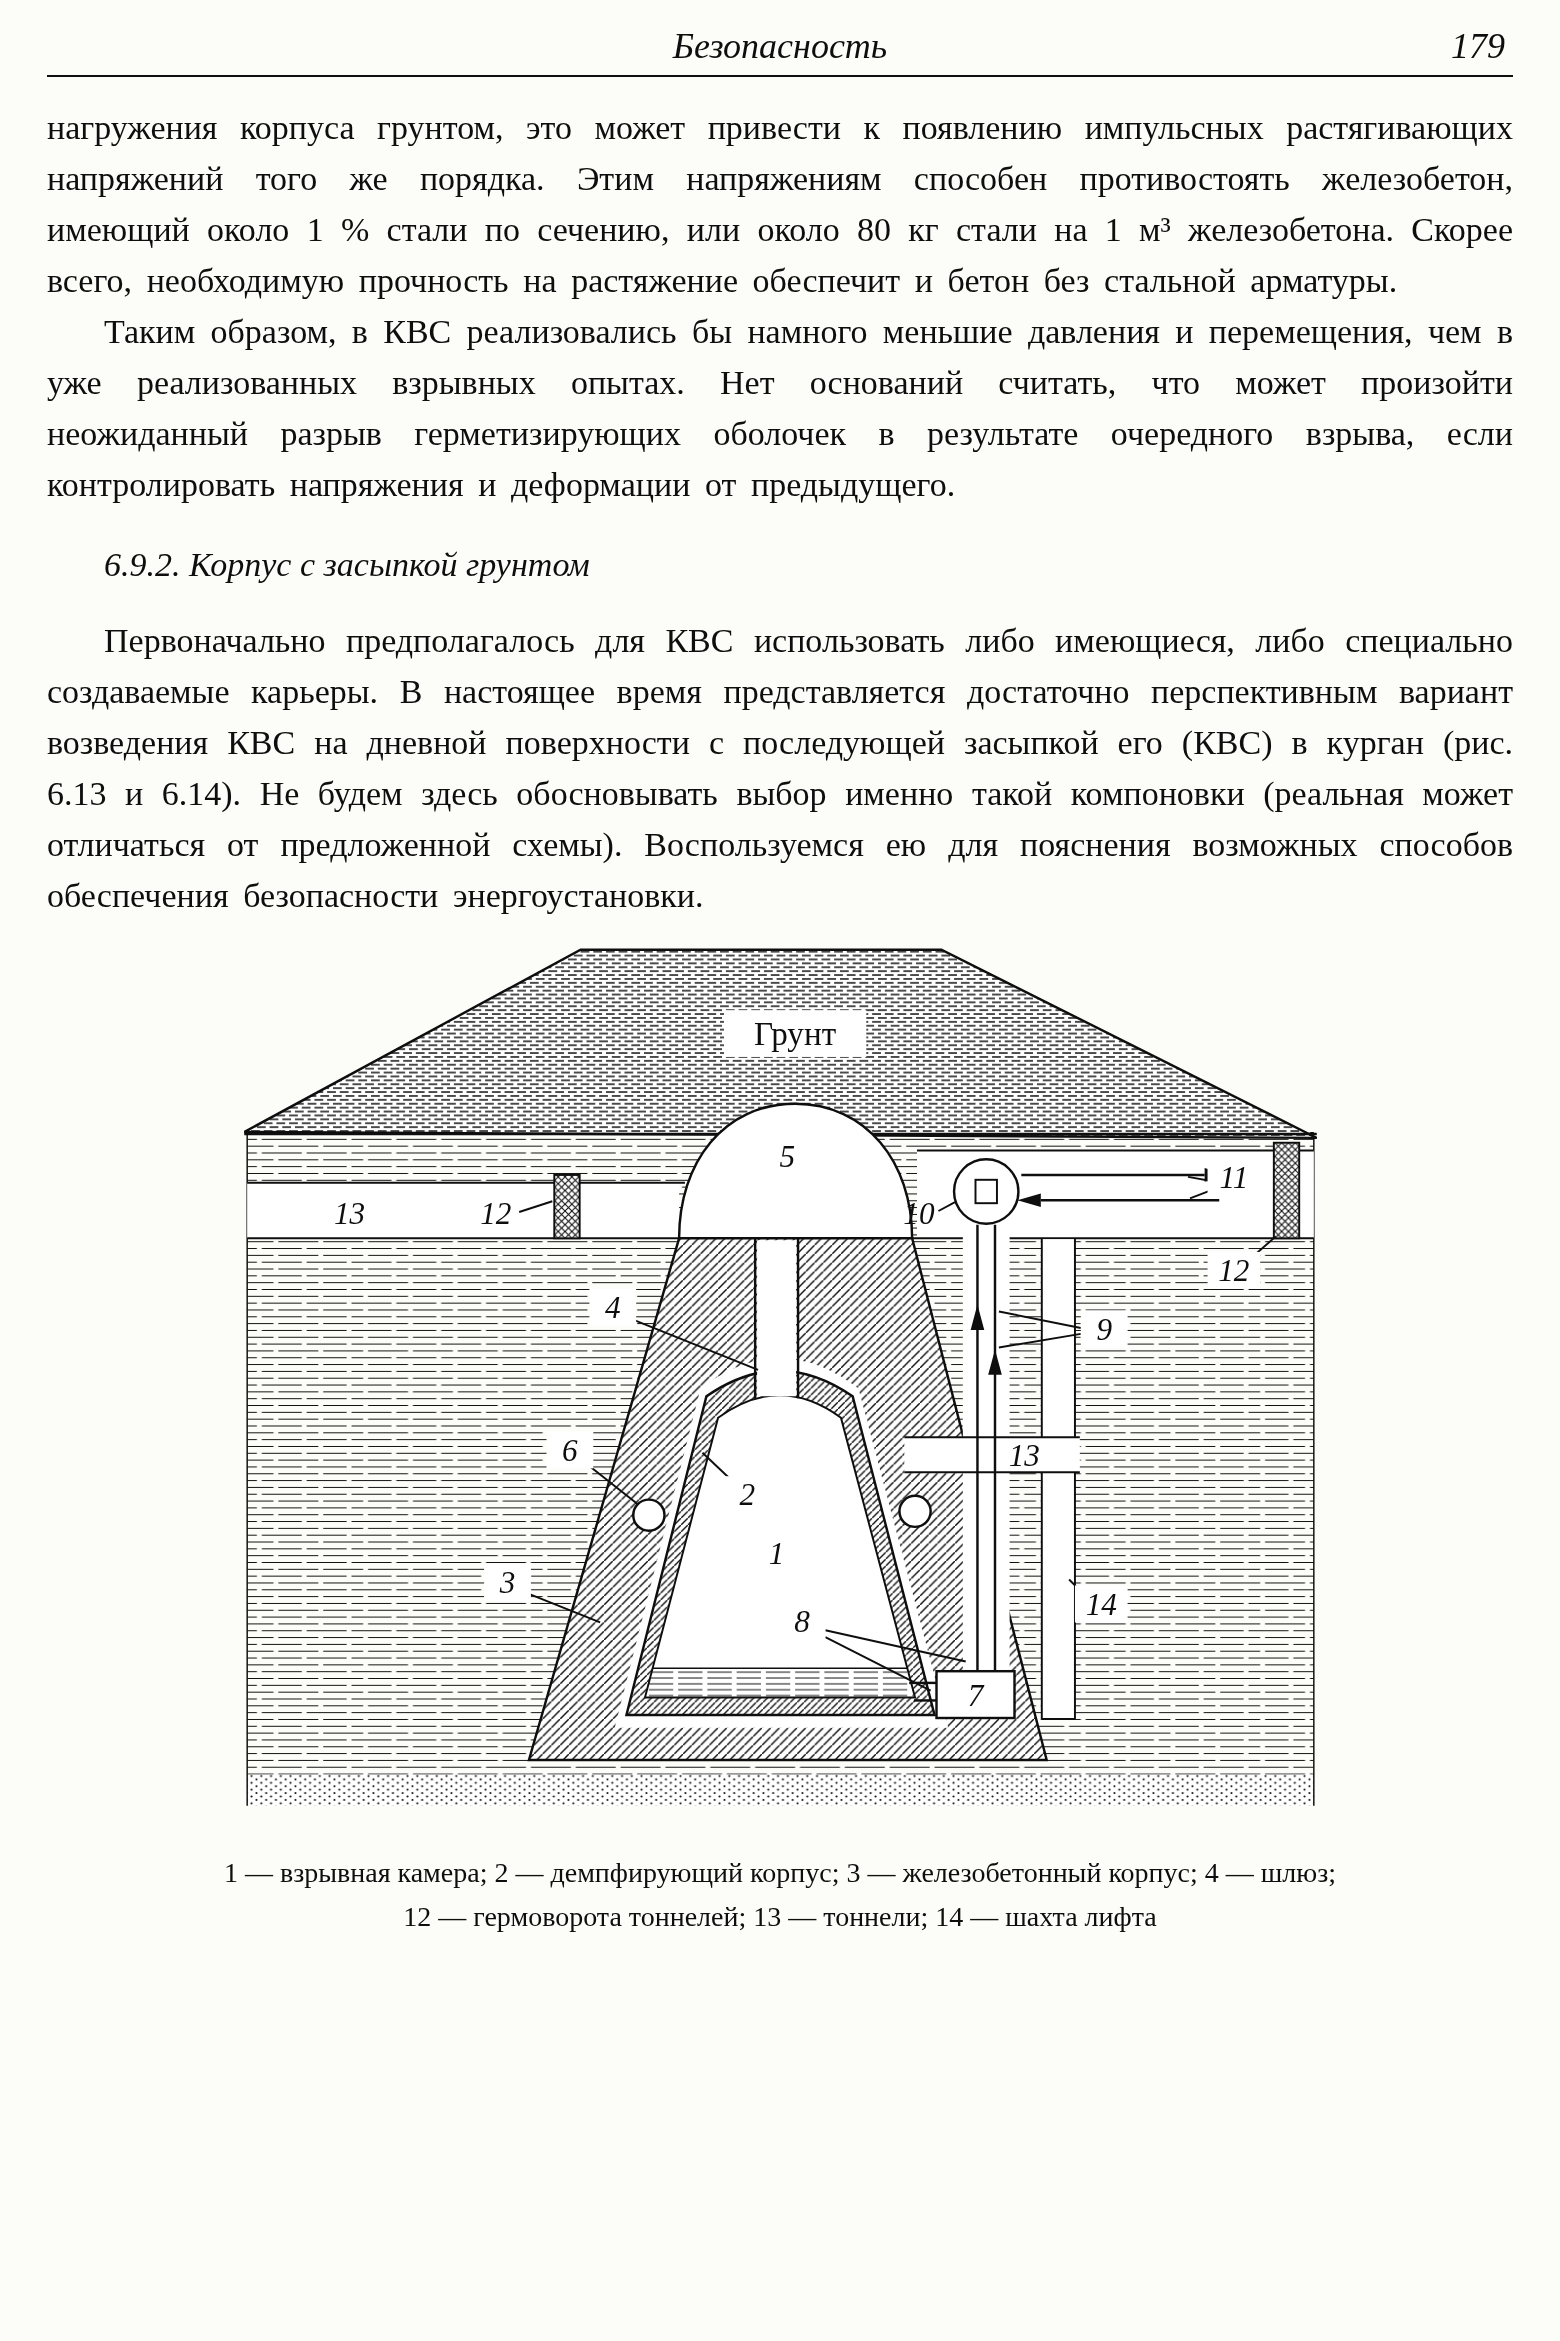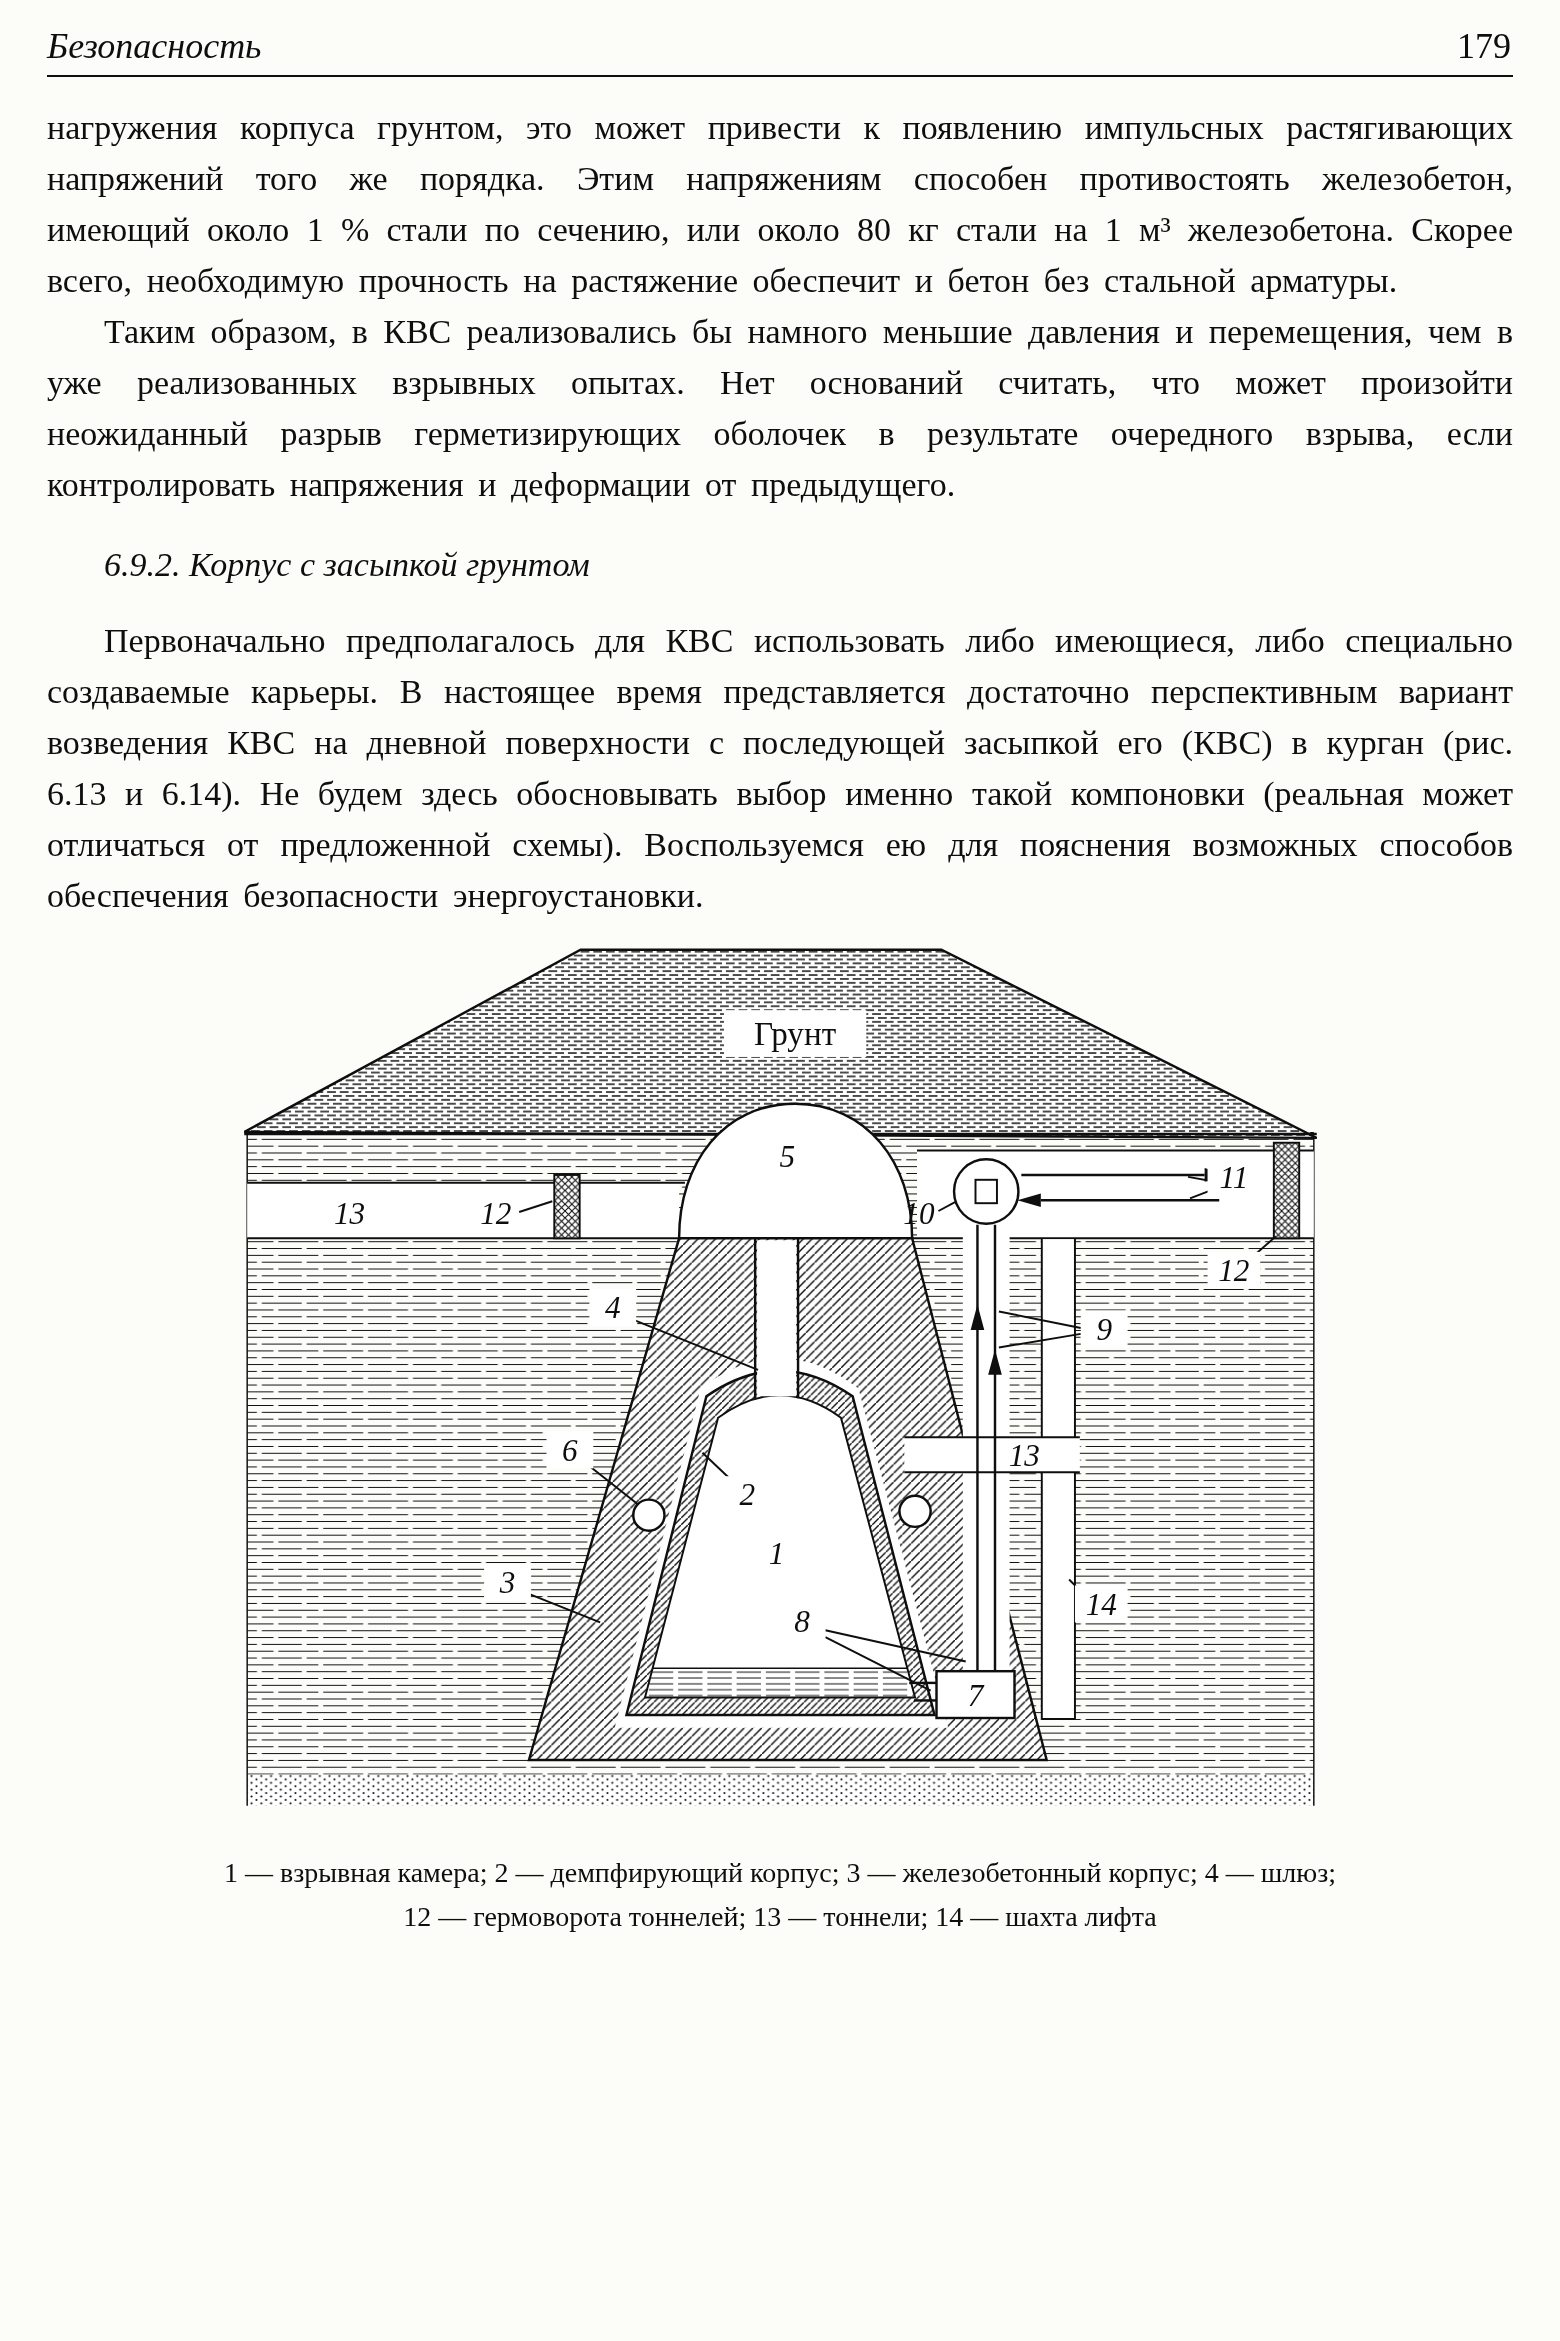--- a/index.html
+++ b/index.html
@@ -4,24 +4,24 @@
 <style>
   * { box-sizing: border-box; }
   html, body { margin:0; padding:0; }
   body {
     width:1560px; height:2342px; overflow:hidden;
     background:#fcfcf9; color:#0e0e0e;
     font-family:"Liberation Serif", serif;
   }
   .page { padding:25px 47px 0 47px; }
 
-  .header { position:relative; text-align:left; font-size:36px;
+  .header { position:relative; text-align:center; font-size:36px;
             padding-bottom:7.8px; border-bottom:2.4px solid #0e0e0e; }
   .header-title { font-style:italic; }
-  .header-page { position:absolute; right:2px; top:0; }
+  .header-page { position:absolute; right:8px; top:0;font-style:italic; }
 
   .body-text { margin-top:25px; }
   p.para { margin:0; font-size:34px; line-height:51px; text-align:justify;
            word-spacing:0.18em; }
   p.indent { text-indent:57px; }
   .section-heading { font-style:italic; font-size:34px; line-height:51px;
                      margin:29px 0 25px 0; text-indent:57px; font-weight:normal; }
 
   .figure-block { margin-top:17.6px; }
   svg.diagram { display:block; margin:0 auto; }

